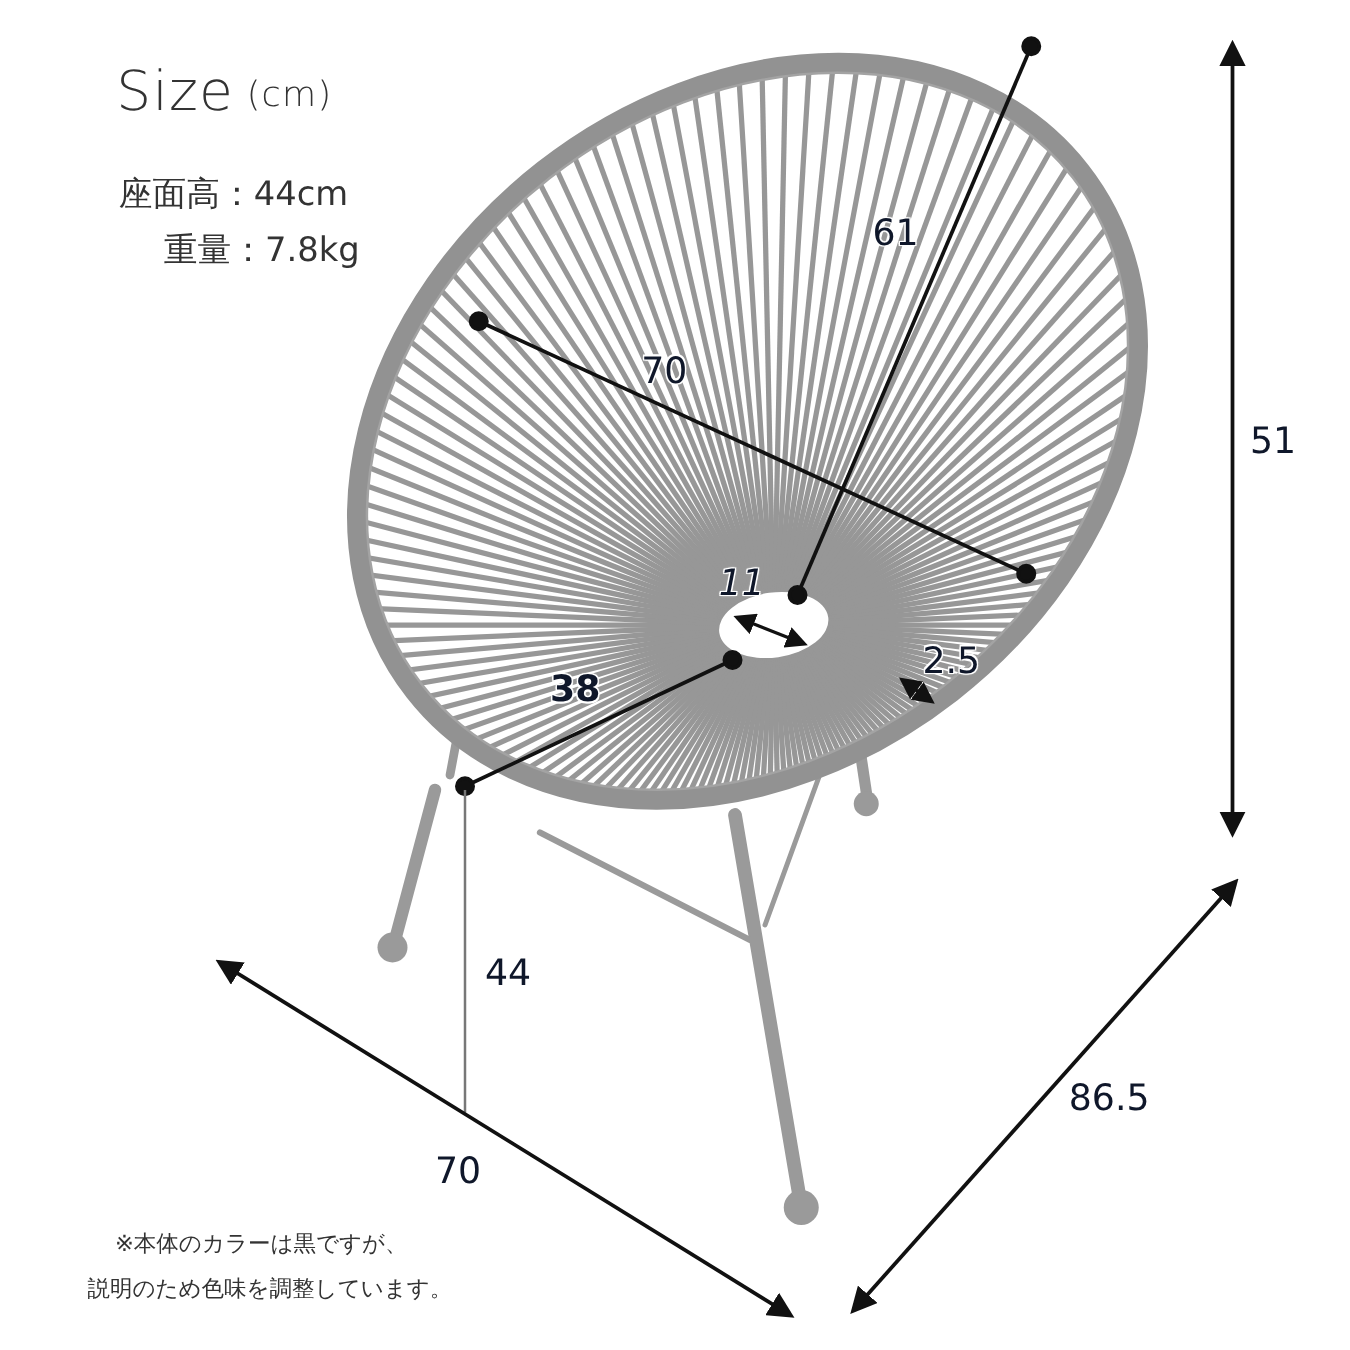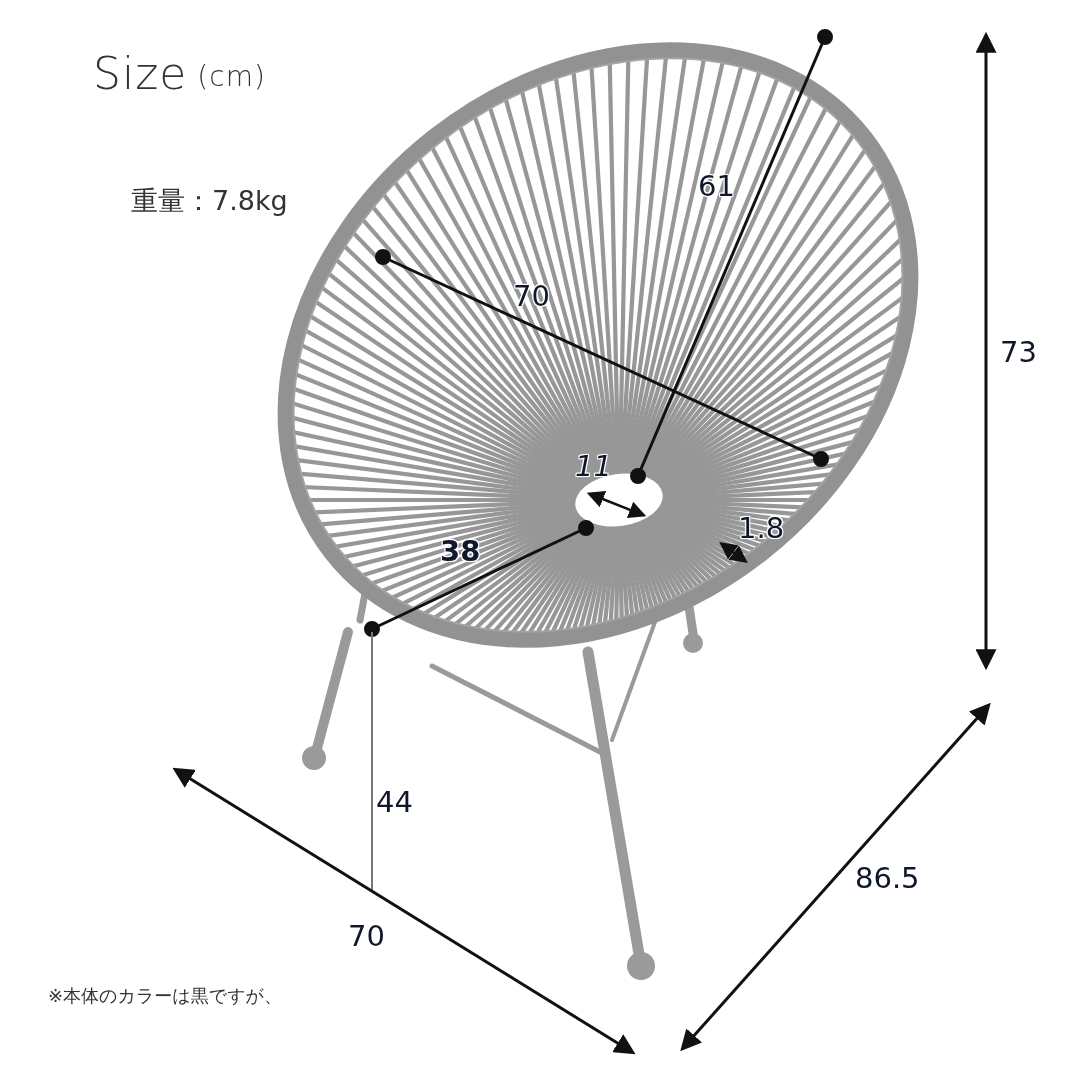--- a/index.html
+++ b/index.html
@@ -6,21 +6,21 @@
     body { width: 1080px; height: 1080px; position: relative; overflow: hidden;
            font-family: "DejaVu Sans", "Liberation Sans", sans-serif; color: #2a2a2a; }
     #stage { position: absolute; left: 0; top: 0; width: 944px; height: 1080px; }
     .txt { position: absolute; white-space: nowrap; line-height: 1; }
     .title { left: 93px; top: 52px; font-size: 44px; font-weight: 300; letter-spacing: 1px; color: #333; }
     .title .unit { font-size: 28px; margin-left: 10px; vertical-align: 3px; }
     .spec { left: 95px; font-size: 27px; color: #333; }
     .spec1 { top: 142px; }
     .spec2 { top: 187px; margin-left: 36px; }
     .note { left: 48px; font-size: 18px; color: #333; }
-    .note1 { top: 987px; }
+    .note1 { top: 987px; margin-left: 44px; }
     .note2 { top: 1023px; left: 70px; }
     .dim { font-size: 29px; color: #0f172a; }
     .dim.halo { text-shadow: 0 0 2px #fff, 0 0 2px #fff, 1px 1px 0 #fff, -1px -1px 0 #fff, 1px -1px 0 #fff, -1px 1px 0 #fff; }
   </style>
 </head>
 <body>
 
 <div id="stage">
 
   <svg width="1080" height="1080" viewBox="0 0 1080 1080" style="position:absolute;left:0;top:0;">
@@ -233,26 +233,28 @@
     <g stroke="#111" stroke-width="3" fill="none">
       <line x1="986" y1="36" x2="986" y2="666" marker-start="url(#arr)" marker-end="url(#arr)"></line>
       <line x1="988" y1="706" x2="683" y2="1048" marker-start="url(#arr)" marker-end="url(#arr)"></line>
       <line x1="176" y1="770" x2="632" y2="1052" marker-start="url(#arr)" marker-end="url(#arr)"></line>
     </g>
   </svg>
 
   <div class="txt title">
     <span>Size</span><span class="unit">(cm)</span>
   </div>
+  <div class="txt spec spec1">座面高：44cm</div>
   <div class="txt spec spec2">重量：7.8kg</div>
 
   <div class="txt dim halo" style="left:698px;top:172px;">61</div>
   <div class="txt dim halo" style="left:513px;top:282px;">70</div>
   <div class="txt dim halo" style="left:575px;top:452px;font-style:italic;">11</div>
   <div class="txt dim halo" style="left:440px;top:537px;font-weight:bold;">38</div>
-  <div class="txt dim halo" style="left:738px;top:514px;">1.8</div>
-  <div class="txt dim" style="left:1000px;top:338px;">73</div>
-  <div class="txt dim" style="left:376px;top:764px;margin-top:24px;">44</div>
+  <div class="txt dim halo" style="left:738px;top:514px;">2.5</div>
+  <div class="txt dim" style="left:1000px;top:338px;">51</div>
+  <div class="txt dim" style="left:388px;top:764px;">44</div>
   <div class="txt dim" style="left:348px;top:922px;">70</div>
   <div class="txt dim" style="left:855px;top:864px;">86.5</div>
 
   <div class="txt note note1">※本体のカラーは黒ですが、</div>
+  <div class="txt note note2">説明のため色味を調整しています。</div>
 </div>
 
 </body></html>

